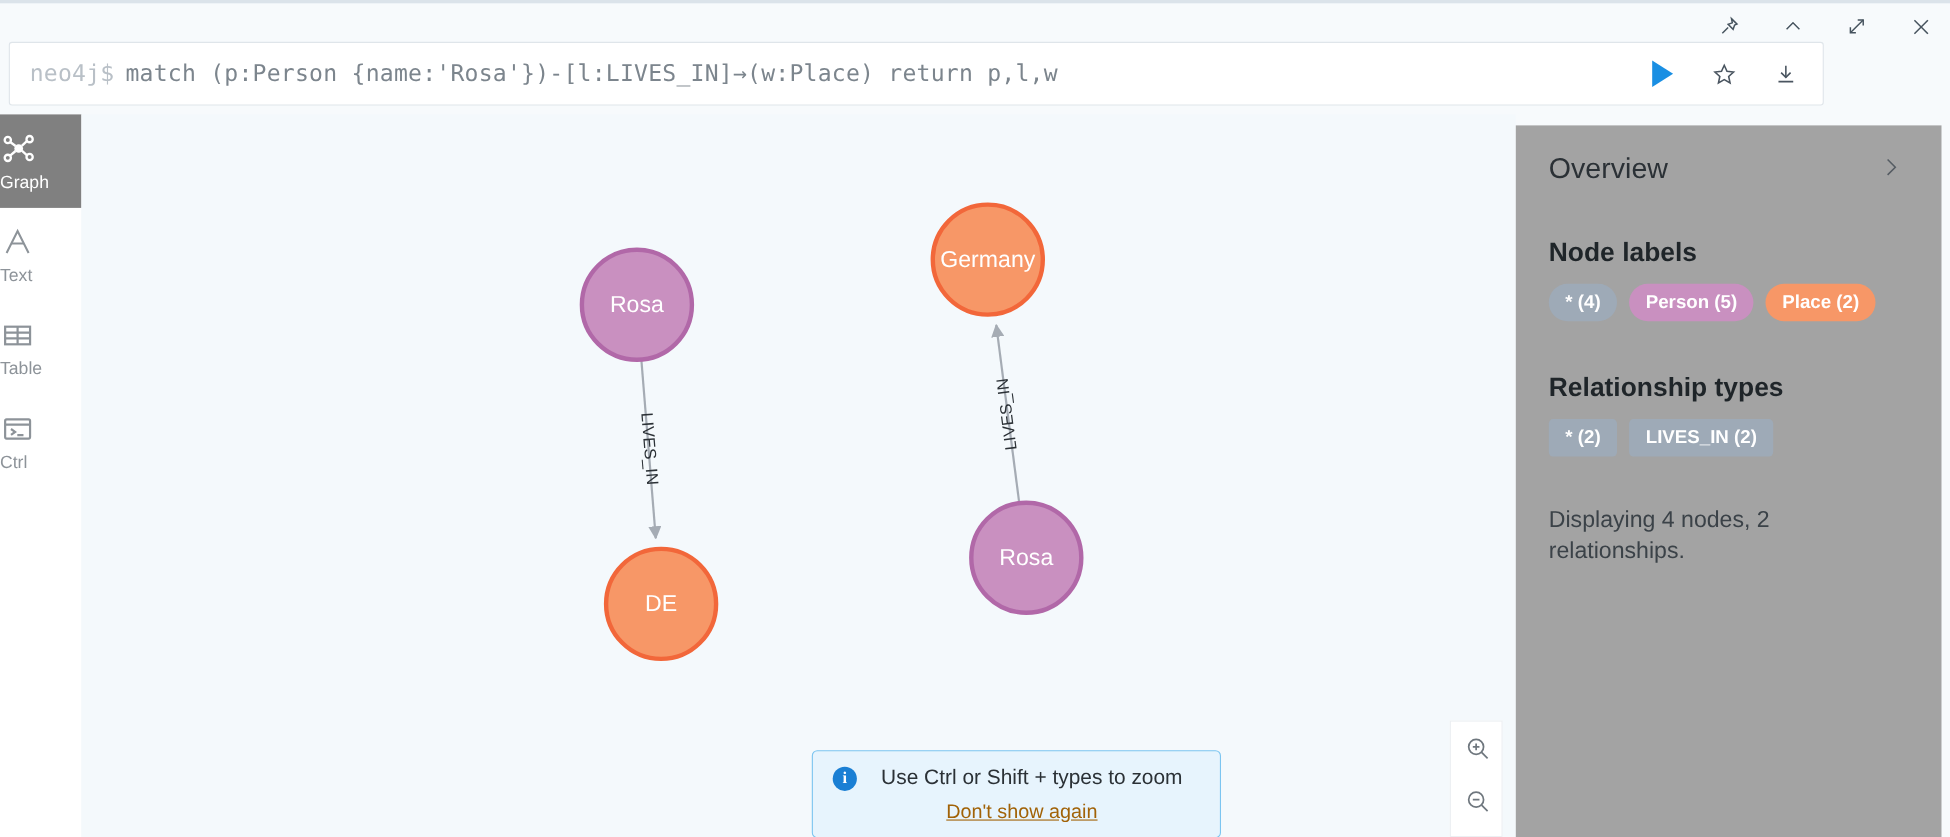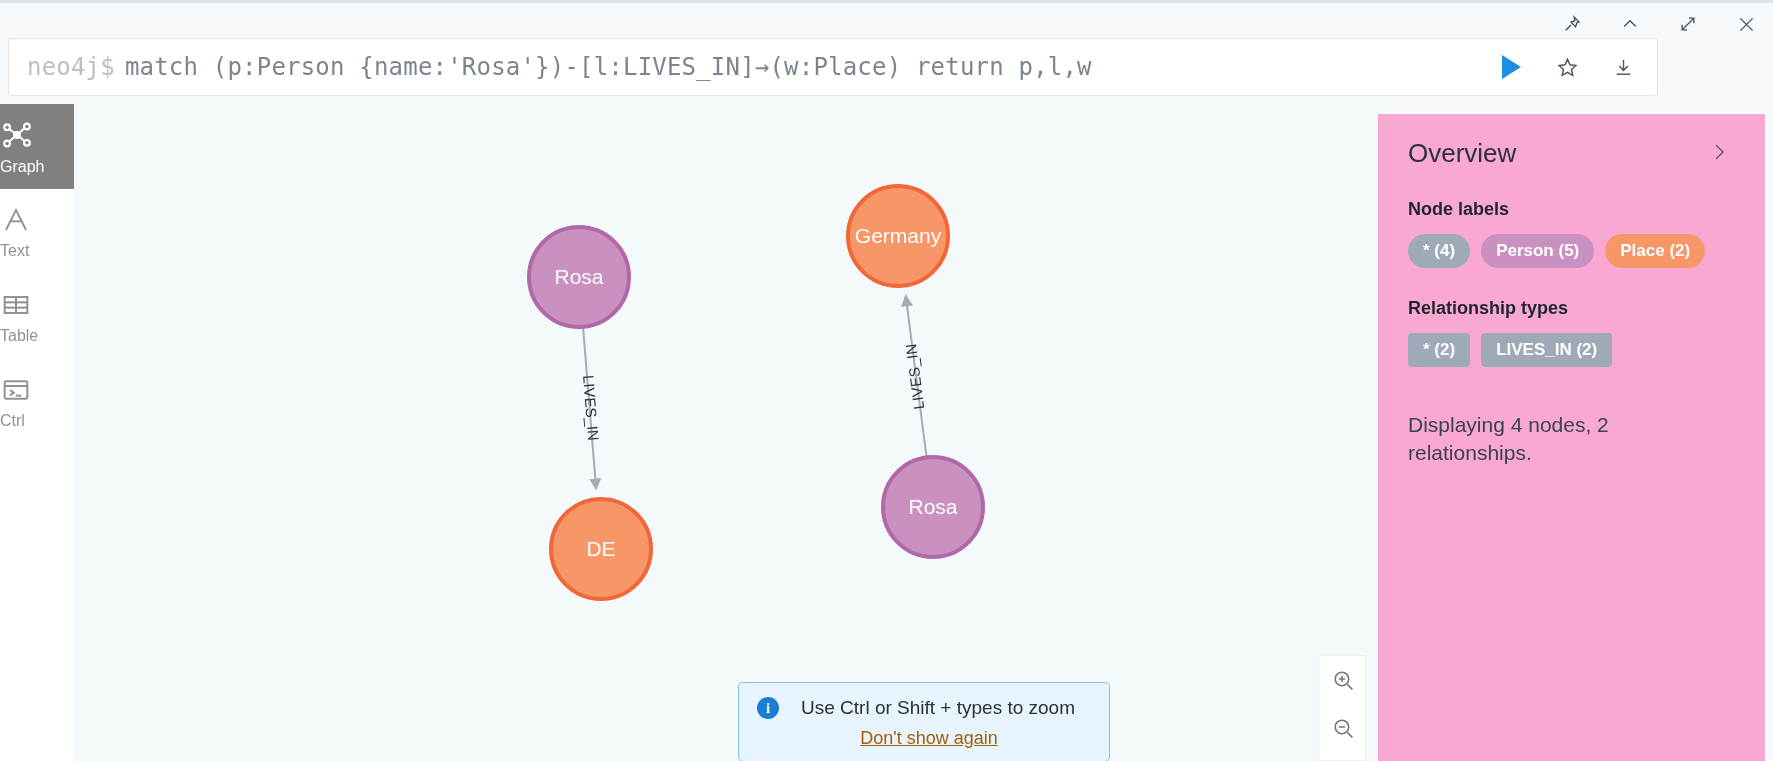--- a/index.html
+++ b/index.html
@@ -31,21 +31,21 @@
   
   .query-bar {
     position: absolute; left: 8px; top: 35px; width: 1650px; height: 58px;
     background: #ffffff; border: 1px solid #dfe5ea; border-radius: 3px;
     display: flex; align-items: center;
   }
   .query-text {
     flex: 1; display: flex; align-items: flex-end; gap: 0;
     padding-left: 18px; white-space: nowrap; overflow: hidden;
     font-family: "DejaVu Sans Mono", monospace;
-    font-size: 24px; letter-spacing: .2px;
+    font-size: 21px; letter-spacing: .2px;
   }
   .prompt { color: #b9c0c7; }
   .cypher { color: #7c858d; margin-left: 10px; }
 
   .q-actions { display: flex; align-items: center; gap: 0; padding-right: 6px; }
   .q-btn {
     width: 56px; height: 56px; display: flex; align-items: center; justify-content: center;
     cursor: pointer;
   }
   .play-tri {
@@ -114,30 +114,30 @@
   }
   .zoom-btn {
     width: 48px; height: 48px; display: flex; align-items: center; justify-content: center;
     cursor: pointer; color: #6f777e;
   }
   .zoom-btn svg { display: block; }
 
   
   .overview {
     position: absolute; left: 1378px; top: 114px; width: 387px; height: 647px;
-    background: #f9a8d4; padding: 24px 30px 0 30px;
+    background: #a3a3a3; padding: 24px 30px 0 30px;
   }
   .ov-head { display: flex; align-items: flex-start; justify-content: space-between; }
   .ov-title { font-size: 26px; color: #2b3136; font-weight: 400; }
   .ov-collapse { cursor: pointer; color: #555c63; padding: 2px 4px; }
   .ov-collapse svg { display: block; }
 
   .ov-section-title {
-    font-size: 18px; font-weight: bold; color: #1f2529;
-    margin-top: 30px; margin-bottom: 14px;
+    font-size: 24px; font-weight: bold; color: #1f2529;
+    margin-top: 47px; margin-bottom: 14px;
   }
   .chip-row { display: flex; flex-wrap: wrap; gap: 11px; }
   .chip {
     color: #ffffff; font-size: 17px; font-weight: bold;
     padding: 7px 15px; cursor: pointer; white-space: nowrap;
   }
   .chip.pill { border-radius: 18px; }
   .chip.rect { border-radius: 4px; }
 
   .ov-summary {

